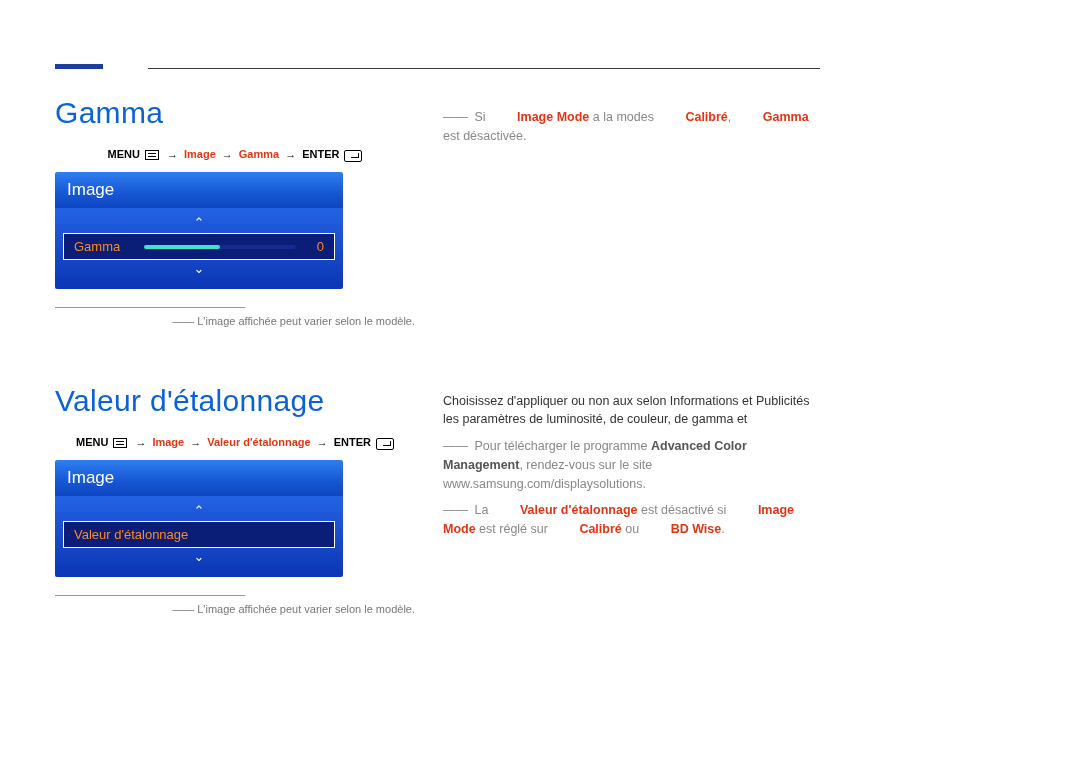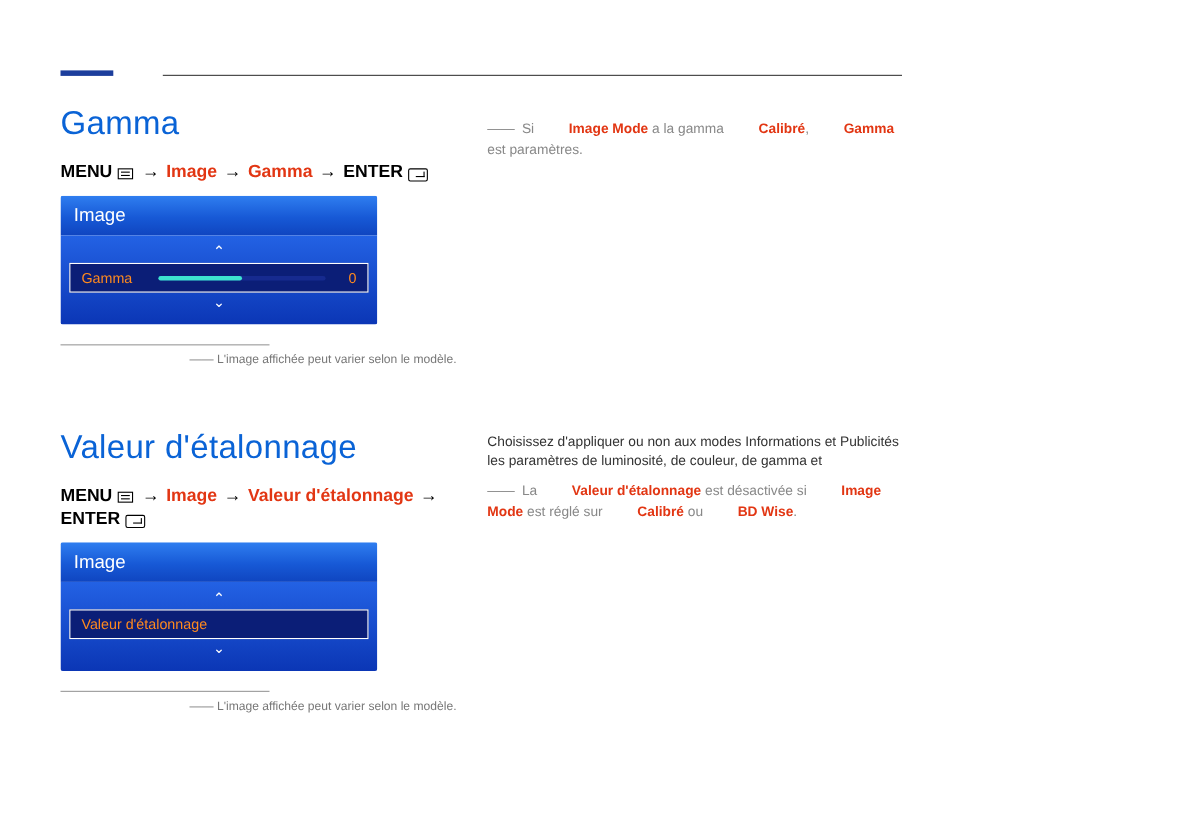--- a/index.html
+++ b/index.html
@@ -50,28 +50,29 @@
   h1.section-title {
     font-size: 30px;
     font-weight: 400;
     color: #0a63d6;
     margin: 46px 0 18px 0;
     letter-spacing: 0.3px;
   }
 
   
   .menu-path {
-    font-size: 16px;
+    font-size: 11px;
     font-weight: 700;
     color: #000;
     margin-bottom: 12px;
     display: flex;
     align-items: center;
     flex-wrap: wrap;
     gap: 3px;
+    justify-content: center;
   }
   .menu-path .arrow { font-weight: 400; margin: 0 3px; }
   .menu-path .red { color: #e23613; }
   .menu-path .menu-icon-box {
     display: inline-block;
     width: 14px; height: 10px;
     border: 1px solid #000;
     position: relative;
     top: 1px;
     box-sizing: border-box;
@@ -282,28 +283,32 @@
         <span class="dash">――</span>
         <span>L'image affichée peut varier selon le modèle.</span>
       </div>
 
     </div>
 
     <div class="right-col">
 
       <p class="note-line">
         <span class="dash muted">――</span>
-        <span class="muted">Si </span><span class="red bold">Image Mode</span><span class="muted"> a la gamma </span><span class="red bold">Calibré</span><span class="muted">, </span><span class="red bold">Gamma</span><span class="muted"> est paramètres.</span>
+        <span class="muted">Si </span><span class="red bold">Image Mode</span><span class="muted"> a la modes </span><span class="red bold">Calibré</span><span class="muted">, </span><span class="red bold">Gamma</span><span class="muted"> est désactivée.</span>
       </p>
 
       <div style="height:238px;"></div>
 
       <div class="right-col-block section2">
-        <p>Choisissez d'appliquer ou non aux modes Informations et Publicités les paramètres de luminosité, de couleur, de gamma et</p>
+        <p>Choisissez d'appliquer ou non aux selon Informations et Publicités les paramètres de luminosité, de couleur, de gamma et</p>
         <p class="note-line">
           <span class="dash muted">――</span>
-          <span class="muted">La </span><span class="red bold">Valeur d'étalonnage</span><span class="muted"> est désactivée si </span><span class="red bold">Image Mode</span><span class="muted"> est réglé sur </span><span class="red bold">Calibré</span><span class="muted"> ou </span><span class="red bold">BD Wise</span><span class="muted">.</span>
+          <span class="muted">Pour télécharger le programme </span><span class="bold muted" style="color:#555;">Advanced Color Management</span><span class="muted">, rendez-vous sur le site </span><span class="muted">www.samsung.com/displaysolutions</span><span class="muted">.</span>
+        </p>
+        <p class="note-line">
+          <span class="dash muted">――</span>
+          <span class="muted">La </span><span class="red bold">Valeur d'étalonnage</span><span class="muted"> est désactivé si </span><span class="red bold">Image Mode</span><span class="muted"> est réglé sur </span><span class="red bold">Calibré</span><span class="muted"> ou </span><span class="red bold">BD Wise</span><span class="muted">.</span>
         </p>
       </div>
 
     </div>
   </div>
 </div>
 
 </body></html>

